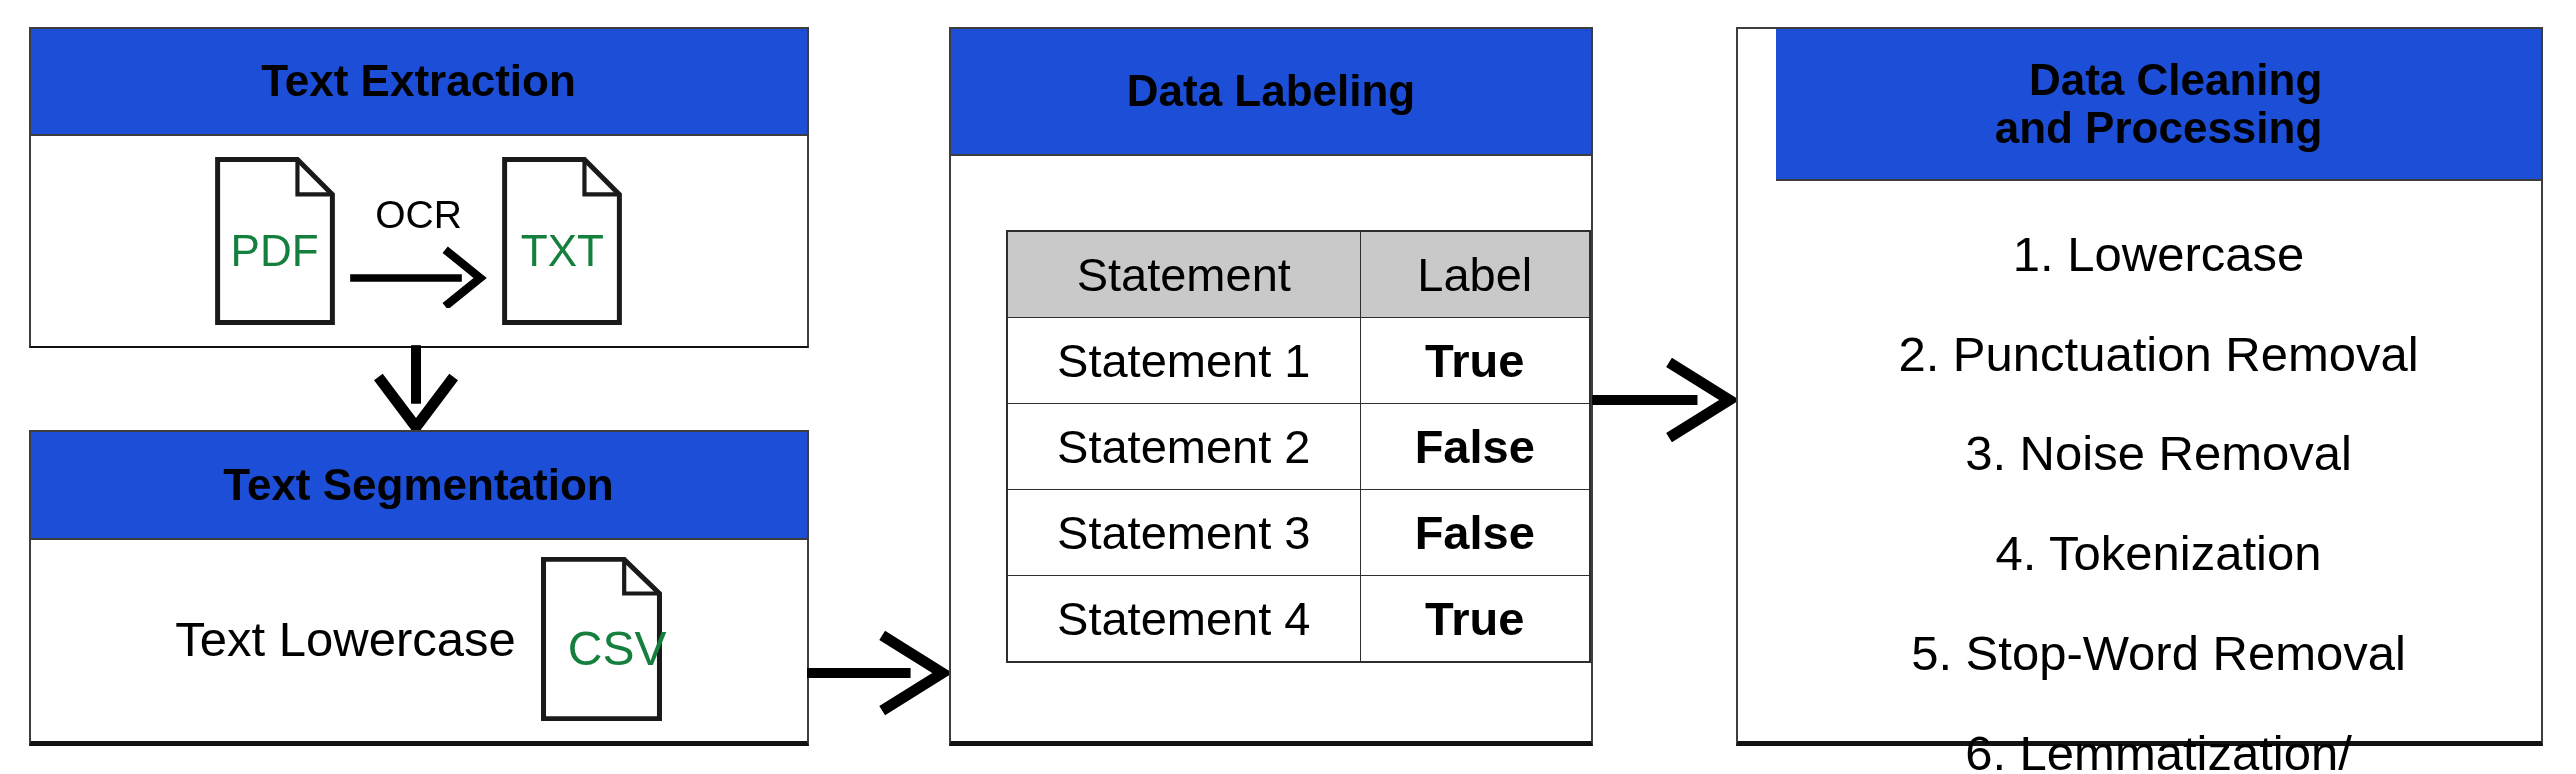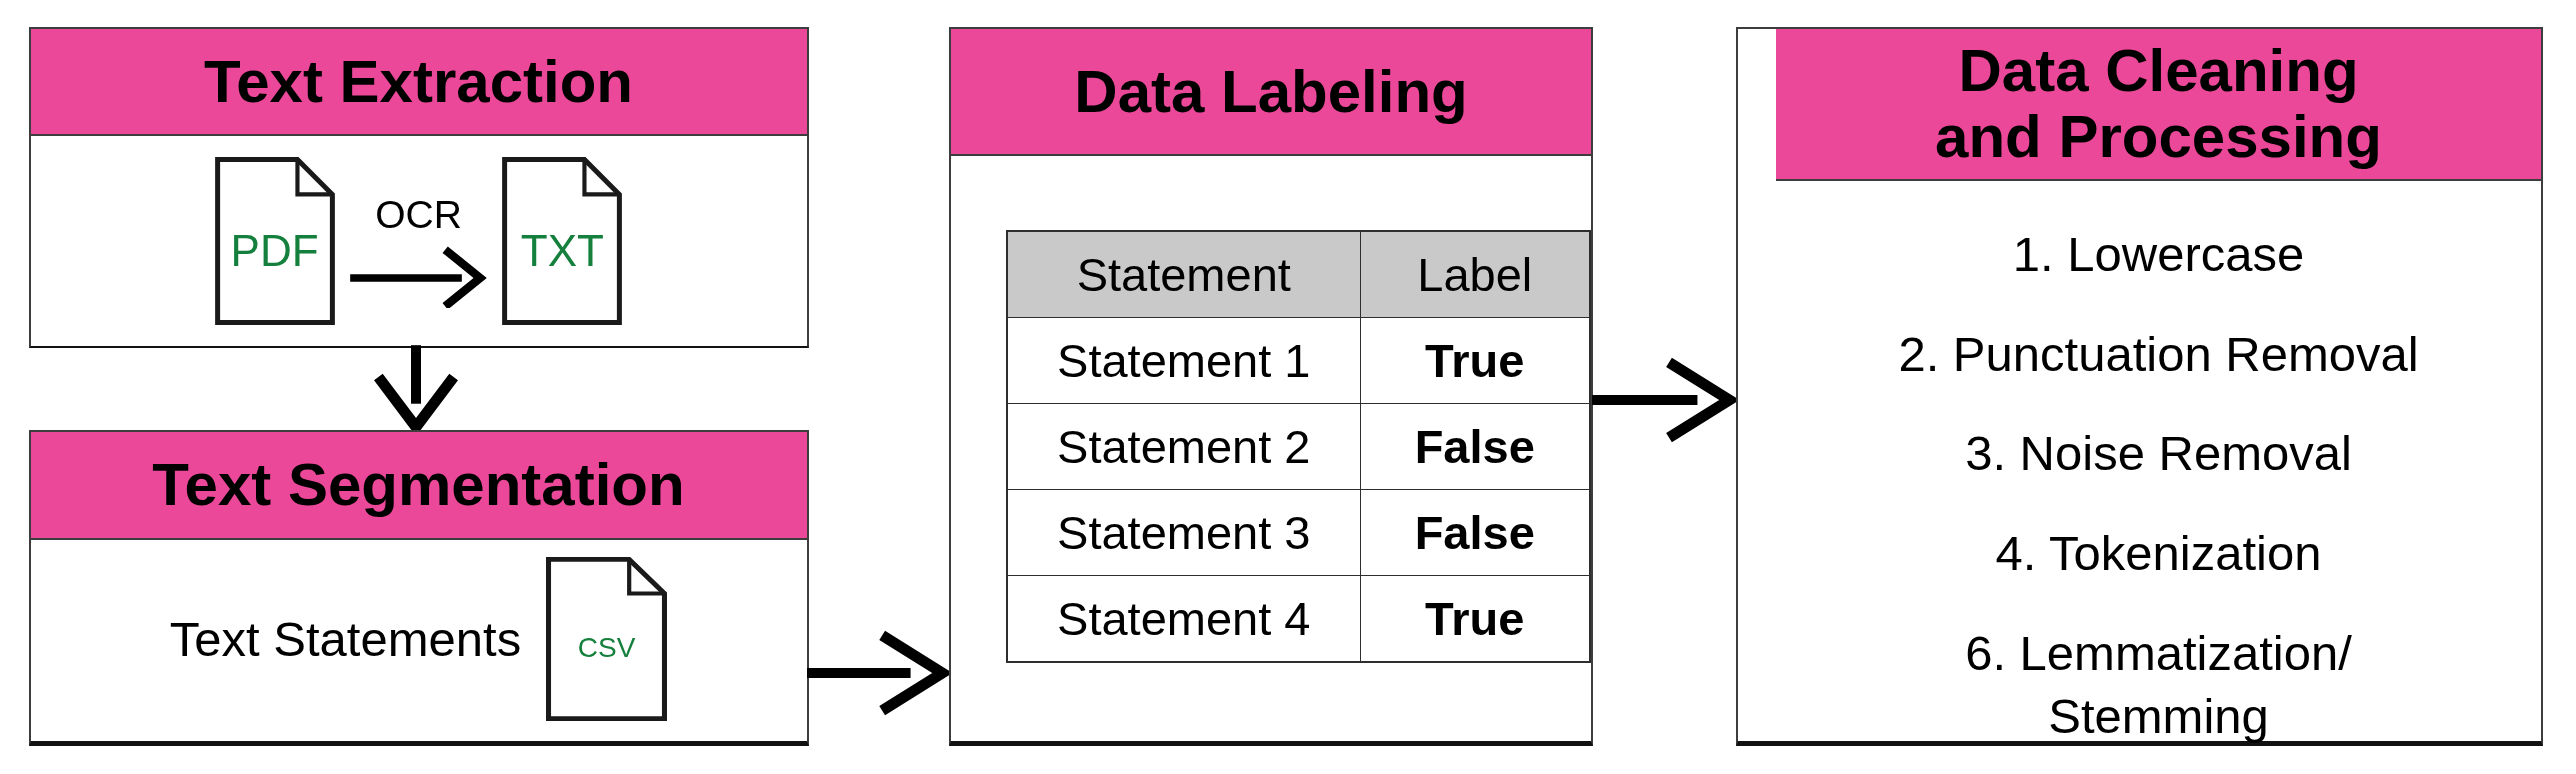--- a/index.html
+++ b/index.html
@@ -11,24 +11,24 @@
   #diagram{position:relative;width:2576px;height:775px;background:#ffffff;}
 
   
   .panel{
     position:absolute;box-sizing:border-box;background:#ffffff;
     border:2.5px solid #3d3d3d;
     border-bottom:5.9px solid #121212;
   }
   .panel-header{
     box-sizing:border-box;width:100%;
-    background:#ec4899;border-bottom:2.5px solid #3d3d3d;
+    background:#1d4ed8;border-bottom:2.5px solid #3d3d3d;
     display:flex;align-items:center;justify-content:center;
-    font-weight:bold;font-size:60px;line-height:1.1;
-    text-align:center;white-space:pre-line;
+    font-weight:bold;font-size:44px;line-height:1.1;
+    text-align:right;white-space:pre-line;
   }
   .panel-body{position:relative;box-sizing:border-box;width:100%;}
 
   #box-text-extraction{left:28.5px;top:27px;width:780px;height:321px;border-bottom-width:2.5px;}
   #box-text-extraction .panel-header{height:107px;}
   #box-text-extraction .panel-body{height:209px;display:flex;align-items:center;justify-content:center;gap:13.4px;}
 
   #box-text-segmentation{left:28.5px;top:430px;width:780px;height:316px;}
   #box-text-segmentation .panel-header{height:108px;}
   #box-text-segmentation .panel-body{height:197px;display:flex;align-items:center;justify-content:center;gap:25px;}
@@ -116,27 +116,27 @@
   <div class="flow-arrow" style="left:370px;top:345px;">
     <svg width="92" height="89" viewBox="0 0 110 106">
       <path d="M55 0 V70" stroke="#000" stroke-width="12" fill="none"></path>
       <polyline points="10,38 55,98 100,38" stroke="#000" stroke-width="13" fill="none" stroke-linejoin="miter"></polyline>
     </svg>
   </div>
 
   <div class="panel" id="box-text-segmentation">
     <div class="panel-header">Text Segmentation</div>
     <div class="panel-body">
-      <span class="body-text">Text Statements</span>
+      <span class="body-text">Text Lowercase</span>
       <div class="doc-icon" style="width:121px;height:164px;">
         <svg width="121" height="164" viewBox="0 0 144 202" preserveAspectRatio="none">
           <path d="M3 3 H99 L141 45 V199 H3 Z" fill="#ffffff" stroke="#1a1a1a" stroke-width="6" stroke-linejoin="miter"></path>
           <path d="M99 3 V45 H141" fill="none" stroke="#1a1a1a" stroke-width="5"></path>
         </svg>
-        <span class="doc-label" style="font-size:28px;">CSV</span>
+        <span class="doc-label" style="font-size:48px;margin-left:16px;">CSV</span>
       </div>
     </div>
   </div>
 
   <div class="flow-arrow" style="left:807px;top:627px;">
     <svg width="142" height="92" viewBox="0 0 170 110">
       <path d="M0 55 H124" stroke="#000" stroke-width="12" fill="none"></path>
       <polyline points="90,10 162,55 90,100" stroke="#000" stroke-width="13" fill="none" stroke-linejoin="miter"></polyline>
     </svg>
   </div>
@@ -181,19 +181,20 @@
   </div>
 
   <div class="panel" id="box-data-cleaning">
     <div class="panel-header">Data Cleaning
 and Processing</div>
     <div class="panel-body">
       <div class="clean-item">1. Lowercase</div>
       <div class="clean-item">2. Punctuation Removal</div>
       <div class="clean-item">3. Noise Removal</div>
       <div class="clean-item">4. Tokenization</div>
+      <div class="clean-item">5. Stop-Word Removal</div>
       <div class="clean-item">6. Lemmatization/
 Stemming</div>
     </div>
   </div>
 
 </div>
 
 
 </body></html>

